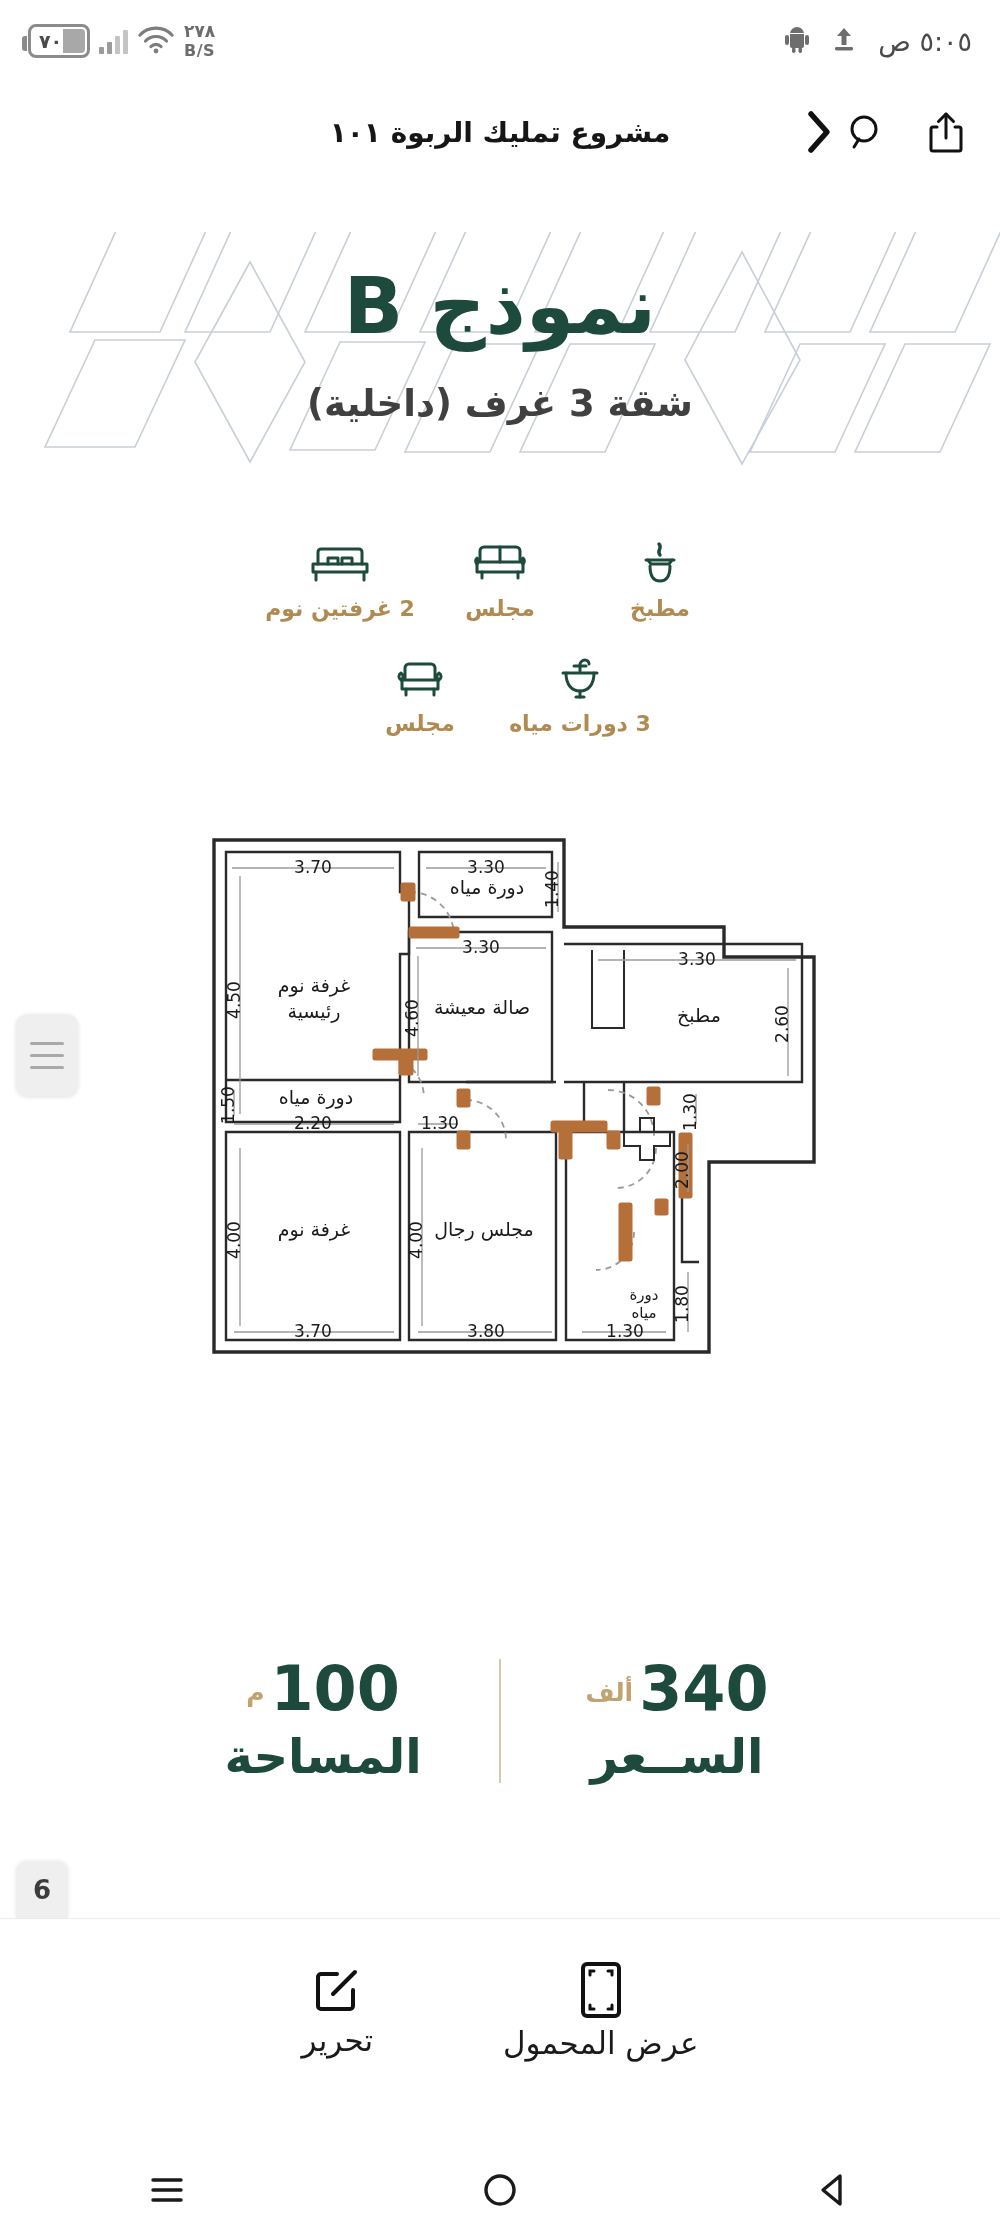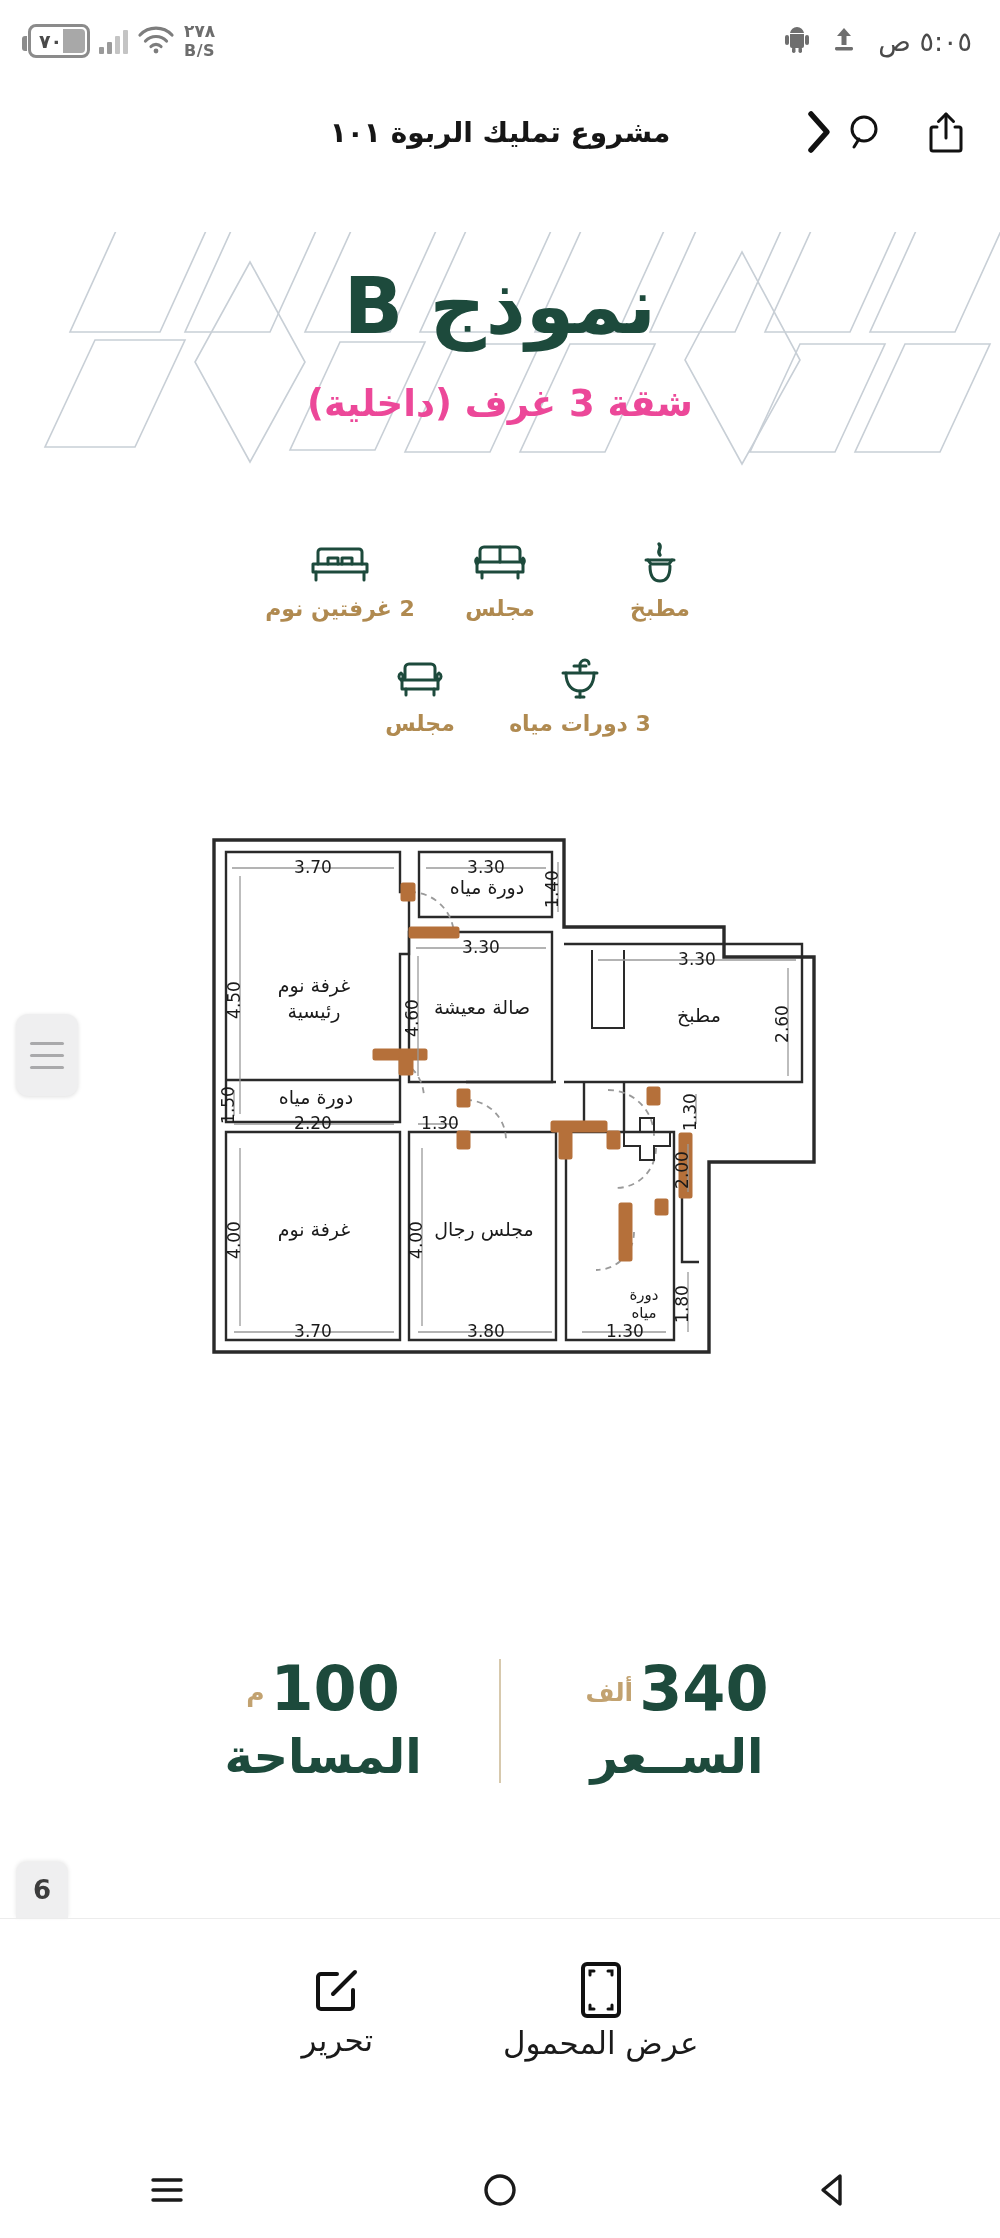--- a/index.html
+++ b/index.html
@@ -64,21 +64,21 @@
     position: absolute; top: 232px; left: 0; width: 1000px; height: 250px;
     overflow: hidden;
   }
   .hero-pattern { position: absolute; inset: 0; }
   .hero-title {
     position: absolute; top: 18px; left: 0; right: 0; text-align: center;
     font-size: 78px; font-weight: 800; color: #1d4a3c; letter-spacing: -1px; margin-top: 11px;
   }
   .hero-sub {
     position: absolute; top: 150px; left: 0; right: 0; text-align: center;
-    font-size: 37px; font-weight: 700; color: #ec4899;
+    font-size: 37px; font-weight: 700; color: #404040;
   }
 
   
   .features { position: absolute; top: 540; left:0; width: 1000px; }
   .feat-row { display: flex; justify-content: center; align-items: flex-start; }
   .feat {
     display: flex; flex-direction: column; align-items: center; gap: 10px;
     width: 160px;
   }
   .feat-label { font-size: 22px; color: #b08a50; font-weight: 600; white-space: nowrap; }

